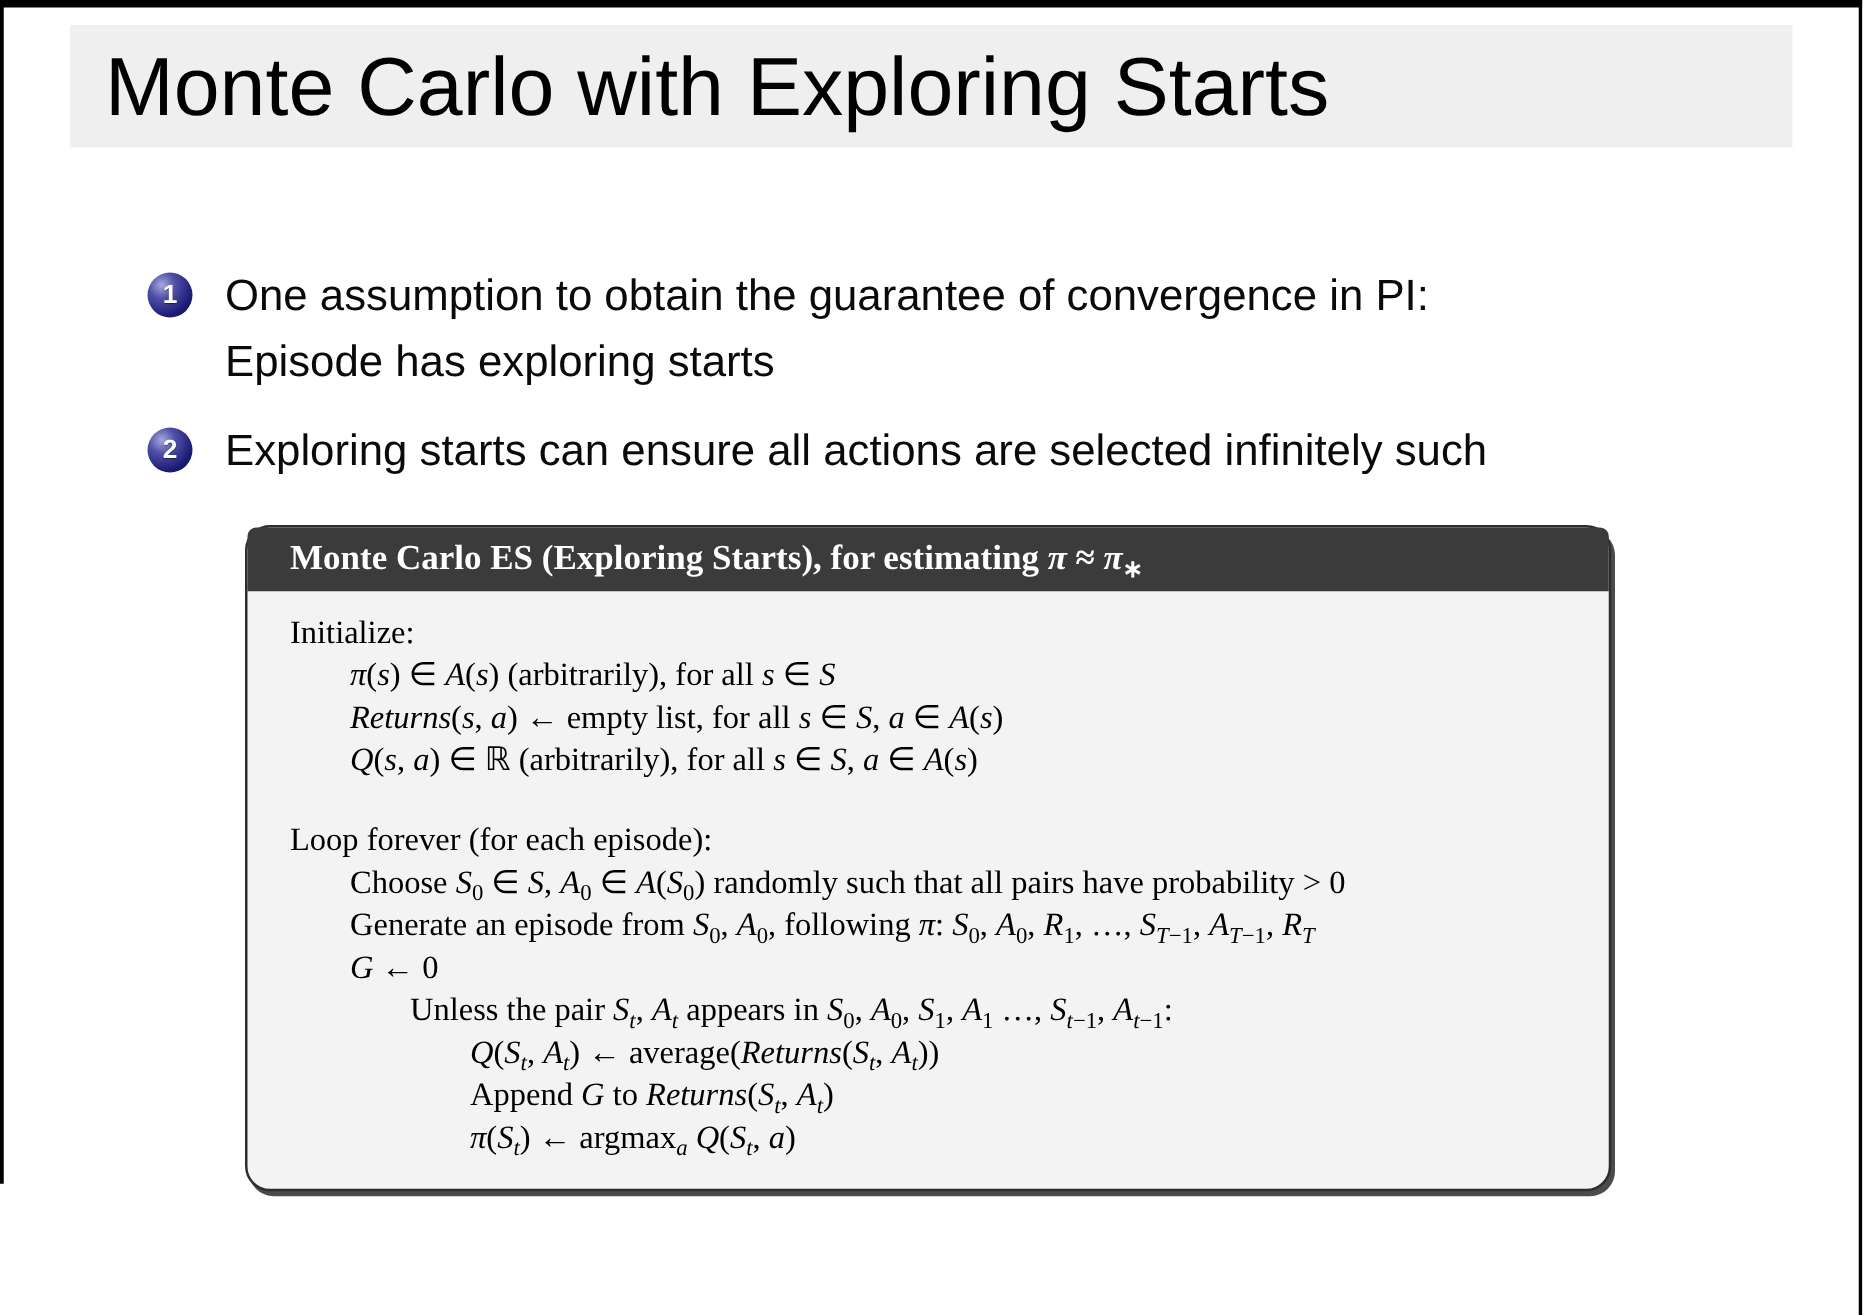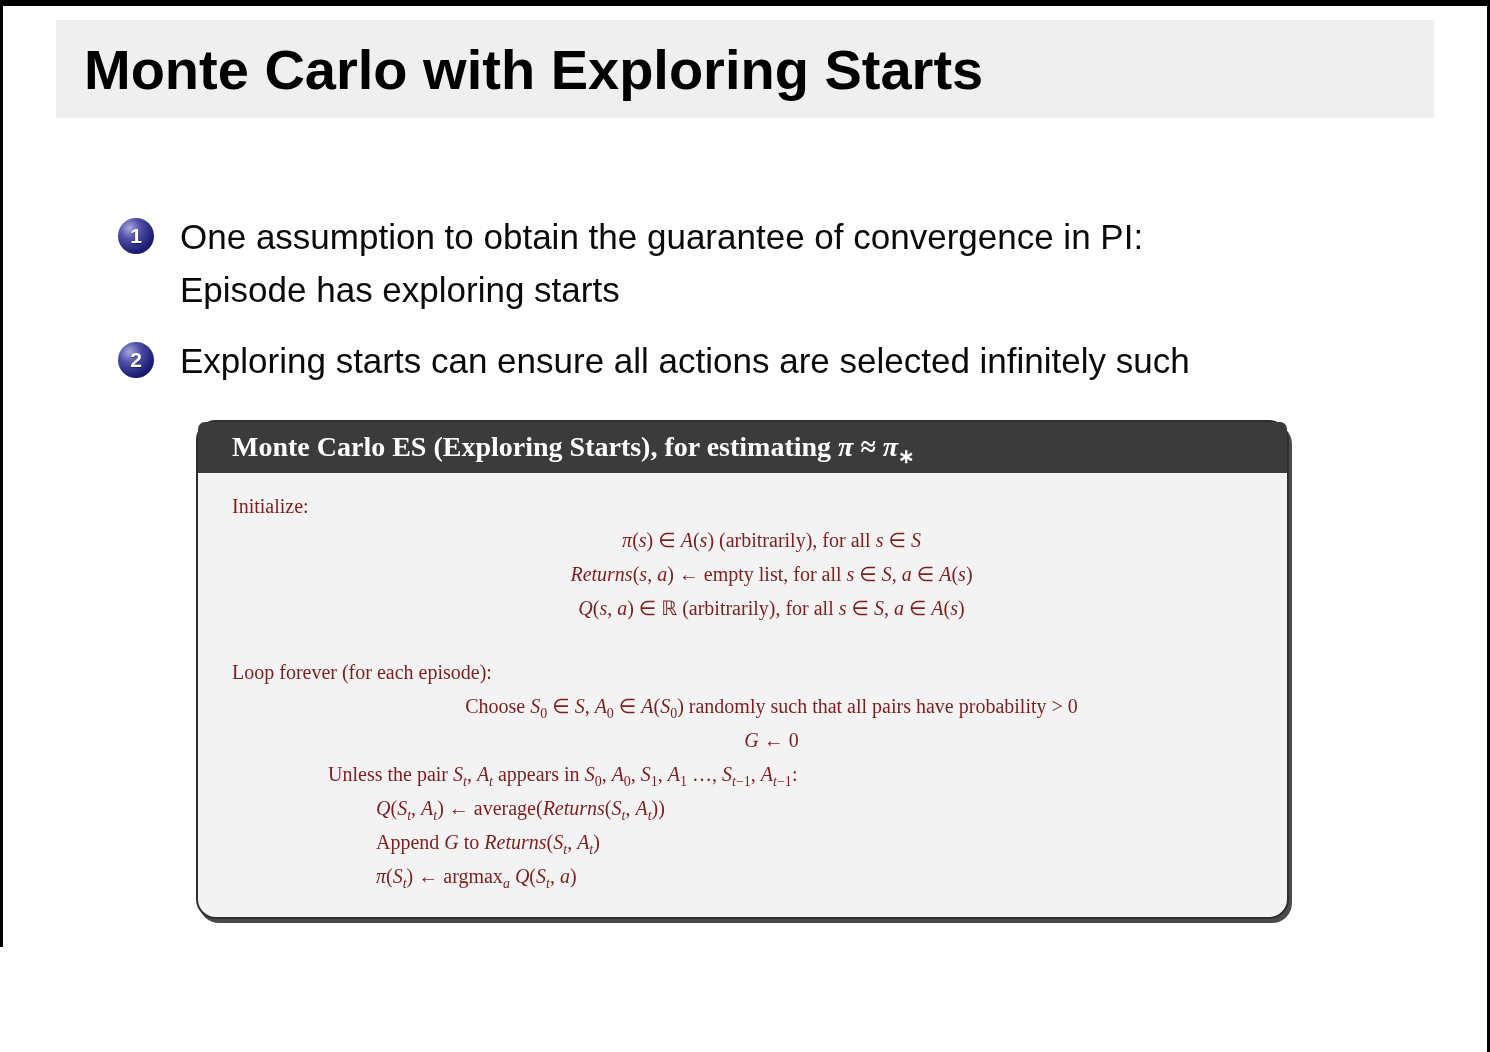--- a/index.html
+++ b/index.html
@@ -17,21 +17,21 @@
   }
   .frame-top{position:absolute;top:0;left:0;width:100%;height:6px;background:var(--frame-border);}
   .frame-left{position:absolute;top:0;left:0;width:3px;height:90%;background:var(--frame-border);}
   .frame-right{position:absolute;top:0;right:0;width:3px;height:100%;background:var(--frame-border);}
 
   .title-bar{
     position:absolute;left:56px;top:20px;width:1378px;height:98px;
     background:var(--title-bar-bg);display:flex;align-items:center;
   }
   .title-bar h1{
-    margin:0 0 0 28px;font-size:56px;font-weight:700;color:#000;letter-spacing:0;
+    margin:0 0 0 28px;font-size:66px;font-weight:400;color:#000;letter-spacing:0;
   }
 
   .bullets{
     position:absolute;left:118px;top:210px;width:1310px;
     list-style:none;margin:0;padding:0;
   }
   .bullet{
     display:flex;gap:26px;margin-bottom:18px;
     font-size:35px;line-height:1.52;color:#0a0a0a;
   }
@@ -50,23 +50,23 @@
     box-shadow:3px 4px 0 rgba(30,30,30,.8);
   }
   .algo-header{
     background:var(--algo-header-bg);color:var(--algo-header-text);
     border-radius:7px 7px 0 0;
     padding:9px 20px 10px 34px;
     font-family:"Liberation Serif",serif;font-weight:bold;font-size:28px;
   }
   .algo-body{
     padding:16px 24px 24px 34px;
-    font-family:"Liberation Serif",serif;font-size:20px;line-height:34px;color:#7f1d1d;
+    font-family:"Liberation Serif",serif;font-size:26px;line-height:34px;color:#000000;
   }
-  .algo-line.indent-1{padding-left:48px;text-align:center;}
+  .algo-line.indent-1{padding-left:48px;}
   .algo-line.indent-2{padding-left:96px;}
   .algo-line.indent-3{padding-left:144px;}
   .gap-before{margin-top:30px;}
   .algo-body sub, .algo-header sub{font-size:70%;line-height:0;}
   i{font-style:italic;}
 </style>
 </head>
 <body>
 
 <div class="slide">
@@ -101,20 +101,21 @@
         <div class="algo-line indent-1"><i>π</i>(<i>s</i>) ∈ <i>A</i>(<i>s</i>) (arbitrarily), for all <i>s</i> ∈ <i>S</i></div>
 
         <div class="algo-line indent-1"><i>Returns</i>(<i>s</i>, <i>a</i>) ← empty list, for all <i>s</i> ∈ <i>S</i>, <i>a</i> ∈ <i>A</i>(<i>s</i>)</div>
 
         <div class="algo-line indent-1"><i>Q</i>(<i>s</i>, <i>a</i>) ∈ ℝ (arbitrarily), for all <i>s</i> ∈ <i>S</i>, <i>a</i> ∈ <i>A</i>(<i>s</i>)</div>
 
         <div class="algo-line indent-0 gap-before">Loop forever (for each episode):</div>
 
         <div class="algo-line indent-1">Choose <i>S</i><sub>0</sub> ∈ <i>S</i>, <i>A</i><sub>0</sub> ∈ <i>A</i>(<i>S</i><sub>0</sub>) randomly such that all pairs have probability &gt; 0</div>
 
+        <div class="algo-line indent-1">Generate an episode from <i>S</i><sub>0</sub>, <i>A</i><sub>0</sub>, following <i>π</i>: <i>S</i><sub>0</sub>, <i>A</i><sub>0</sub>, <i>R</i><sub>1</sub>, …, <i>S</i><sub><i>T</i>−1</sub>, <i>A</i><sub><i>T</i>−1</sub>, <i>R</i><sub><i>T</i></sub></div>
 
         <div class="algo-line indent-1"><i>G</i> ← 0</div>
 
 
 
         <div class="algo-line indent-2">Unless the pair <i>S</i><sub><i>t</i></sub>, <i>A</i><sub><i>t</i></sub> appears in <i>S</i><sub>0</sub>, <i>A</i><sub>0</sub>, <i>S</i><sub>1</sub>, <i>A</i><sub>1</sub> …, <i>S</i><sub><i>t</i>−1</sub>, <i>A</i><sub><i>t</i>−1</sub>:</div>
 
         <div class="algo-line indent-3"><i>Q</i>(<i>S</i><sub><i>t</i></sub>, <i>A</i><sub><i>t</i></sub>) ← average(<i>Returns</i>(<i>S</i><sub><i>t</i></sub>, <i>A</i><sub><i>t</i></sub>))</div>
 
         <div class="algo-line indent-3">Append <i>G</i> to <i>Returns</i>(<i>S</i><sub><i>t</i></sub>, <i>A</i><sub><i>t</i></sub>)</div>

